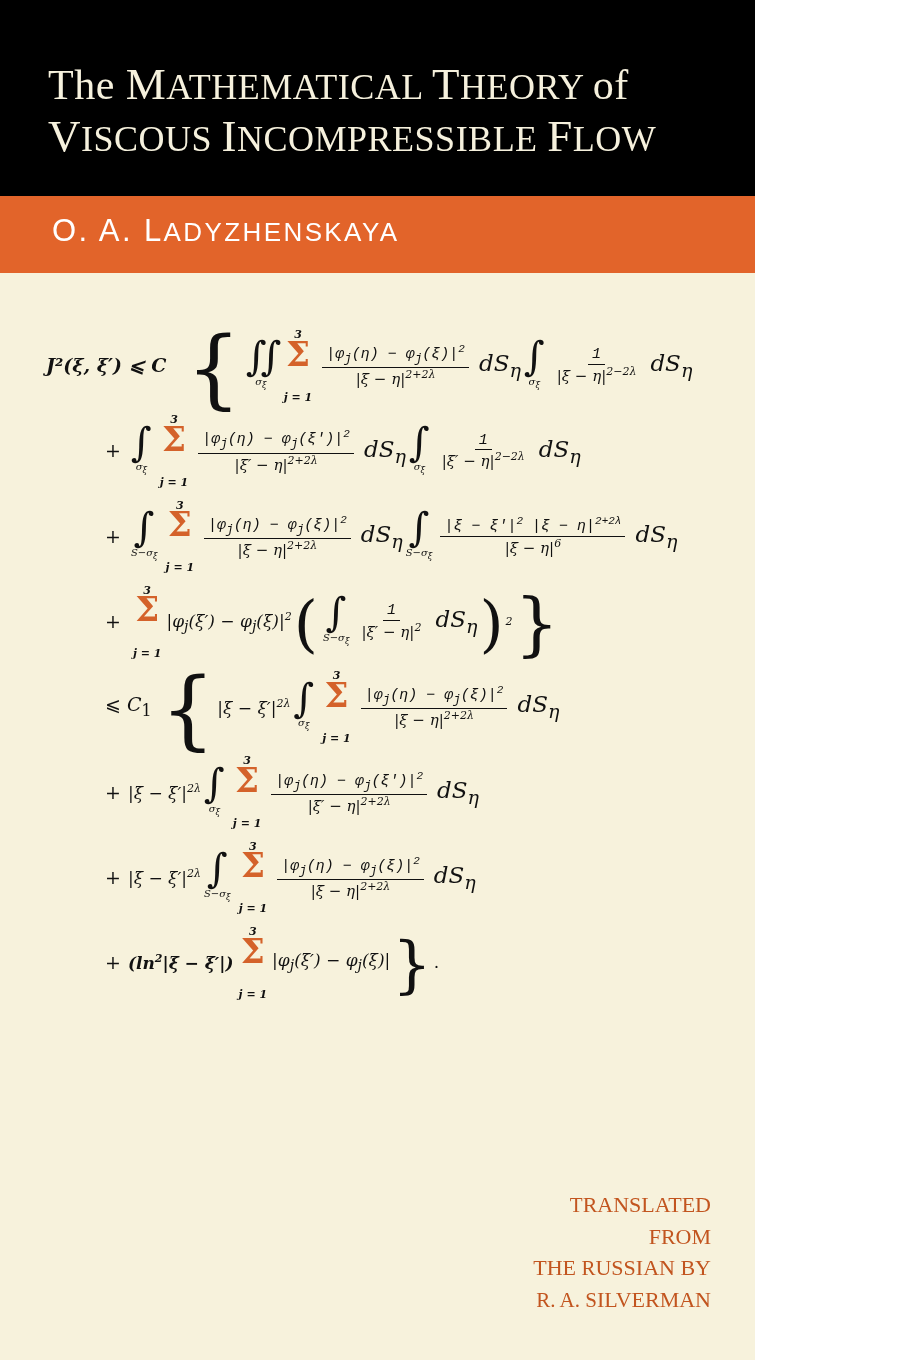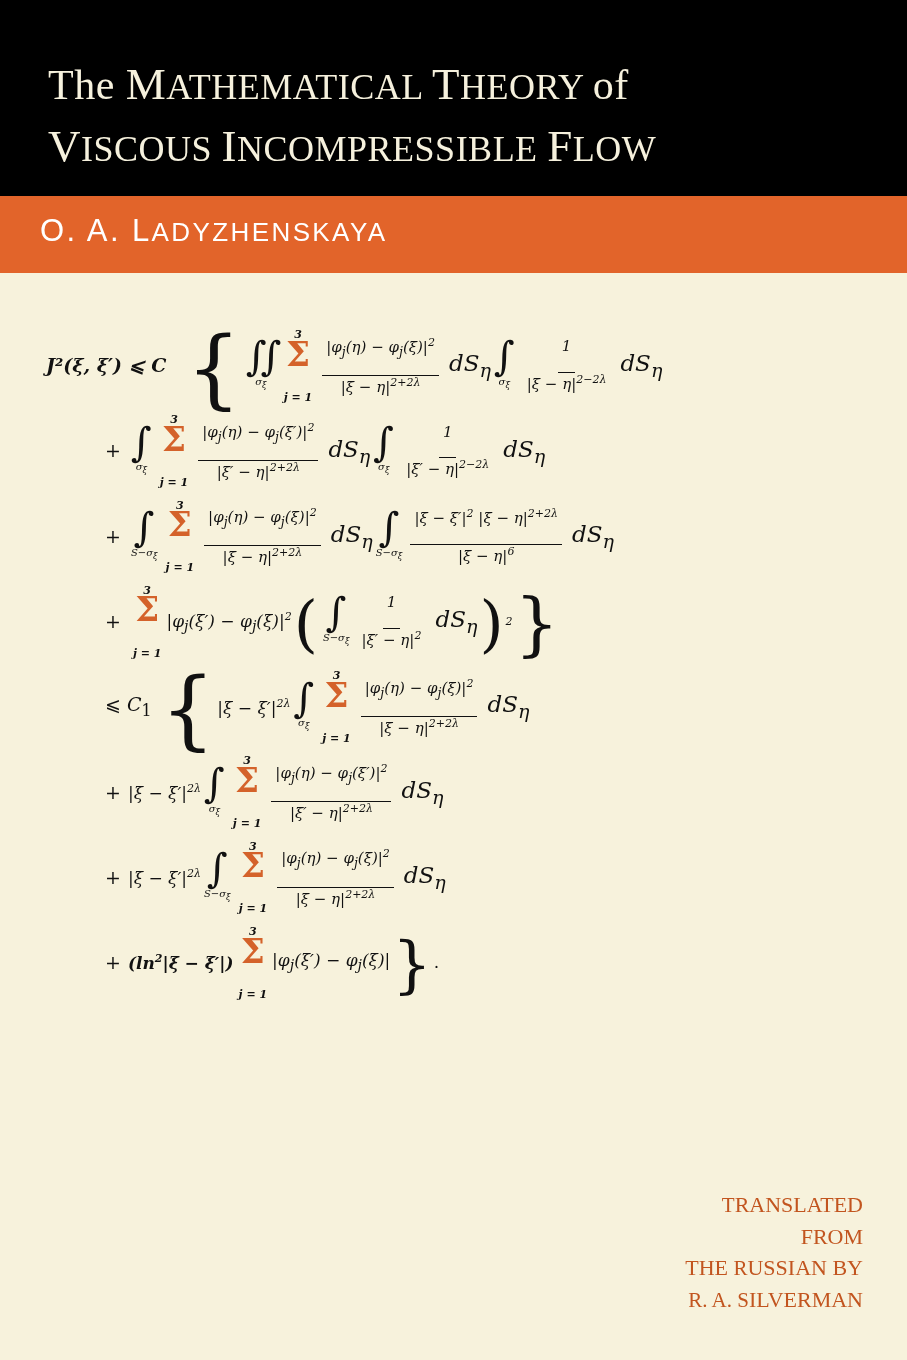--- a/index.html
+++ b/index.html
@@ -5,21 +5,21 @@
   html, body {
     margin: 0;
     padding: 0;
     background: #ffffff;
   }
   body {
     font-family: "Liberation Serif", serif;
   }
   .cover {
     position: relative;
-    width: 907px;
+    width: 755px;
     height: 1360px;
     background: #f7f2dc;
     overflow: hidden;
   }
   
   .title-band {
     position: absolute;
     left: 0;
     top: 0;
     width: 907px;
@@ -32,39 +32,39 @@
     color: #f6f1dd;
     font-family: "Liberation Serif", serif;
     white-space: nowrap;
     letter-spacing: 0.5px;
   }
   .title-line-1 {
     top: 58px;
     font-size: 45px;
   }
   .title-line-2 {
-    top: 120px;
+    top: 110px;
     font-size: 45px;
   }
   .sc-big { font-size: 45px; }
   .sc-small { font-size: 36px; text-transform: uppercase; }
   .lower-word { font-size: 42px; }
 
   
   .author-band {
     position: absolute;
     left: 0;
     top: 196px;
     width: 907px;
     height: 77px;
     background: #e2642a;
   }
   .author-name {
     position: absolute;
-    left: 40px;
+    left: 52px;
     top: 213px;
     color: #ffffff;
     font-family: "Liberation Sans", sans-serif;
     font-size: 31px;
     letter-spacing: 2.4px;
     white-space: nowrap;
   }
   .author-name .a-cap { font-size: 31px; }
   .author-name .a-sc { font-size: 26px; }
 
@@ -141,22 +141,23 @@
   .sum .bot { font-size: 11px; color: #111; font-style: italic; margin-top: 24px; }
   .frac {
     display: inline-flex;
     flex-direction: column;
     align-items: center;
     margin: 0 5px;
     font-style: italic;
   }
   .frac .num {
     font-size: 15px;
-    padding: 0 4px 17px 4px;
+    padding: 0 4px 1px 4px;
     border-bottom: 1.3px solid #111;
+    font-family: Liberation Mono, monospace;
   }
   .frac .den {
     font-size: 15px;
     padding: 1px 4px 0 4px;
   }
   .ds { font-style: italic; font-size: 23px; margin-left: 5px; }
   .paren-big {
     font-size: 62px;
     line-height: 0;
     position: relative;

